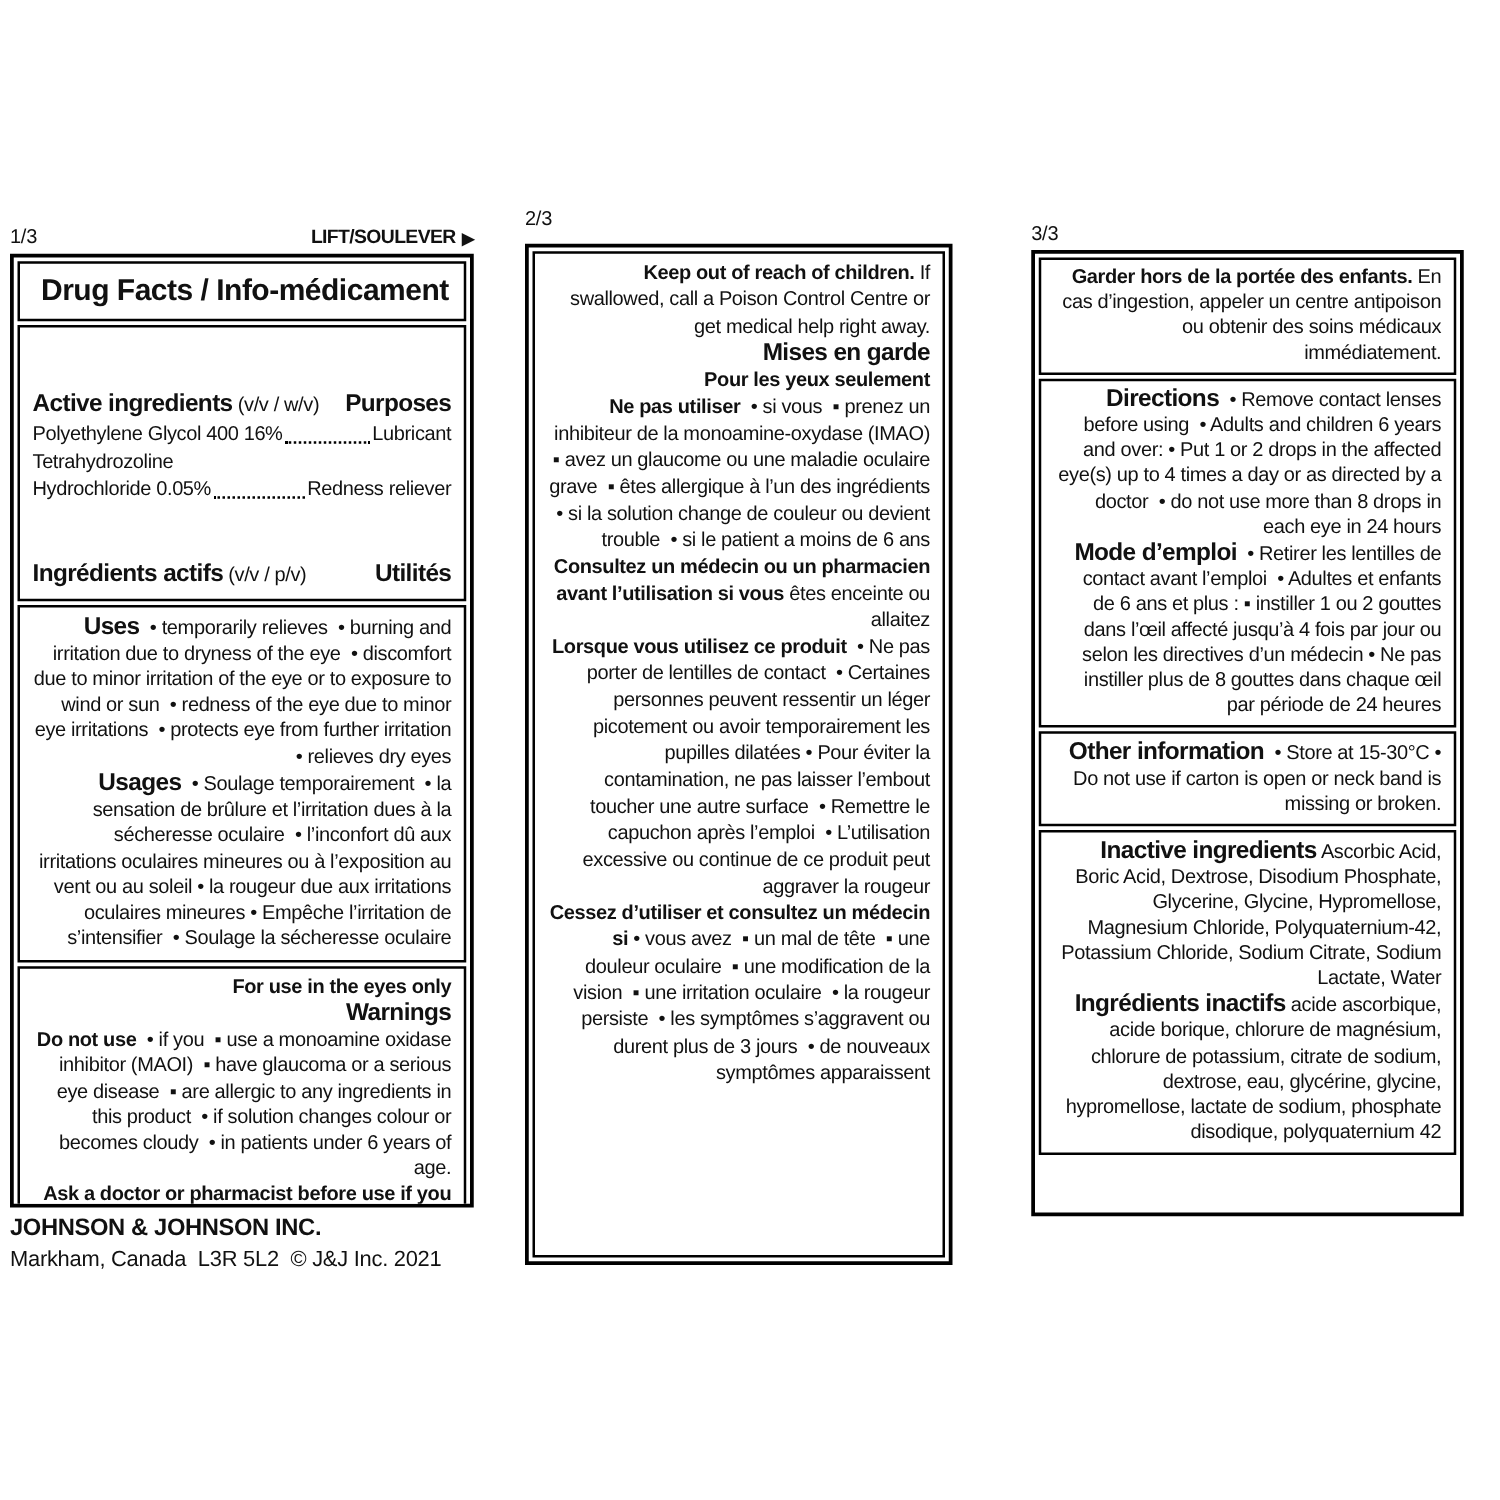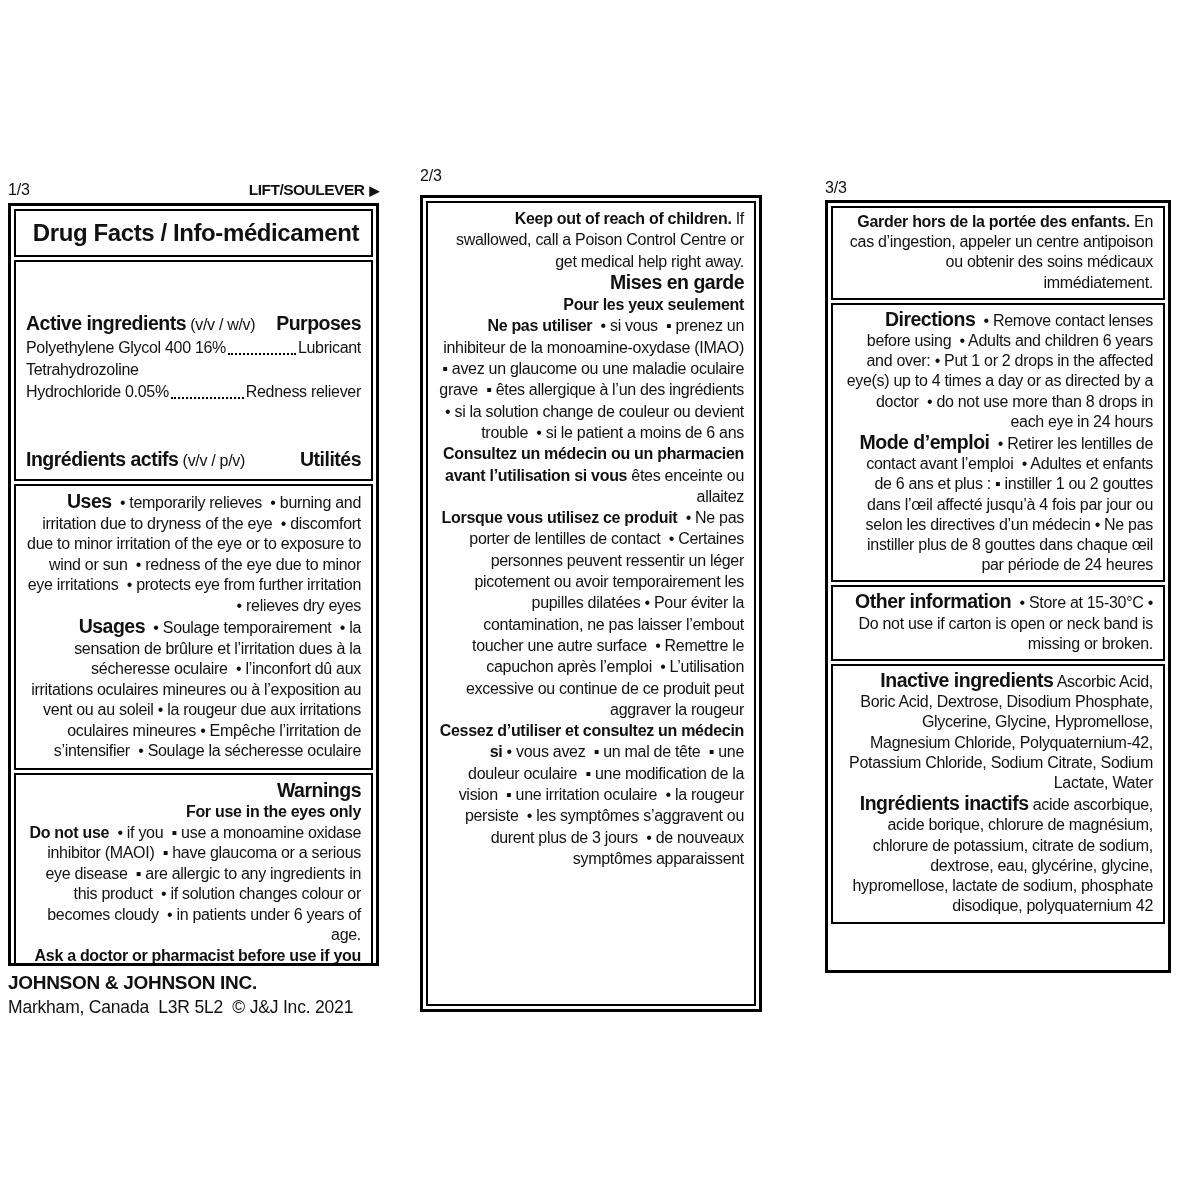--- a/index.html
+++ b/index.html
@@ -85,22 +85,22 @@
         <div class="ingheadrow">
           <span><b class="h">Ingrédients actifs</b><span> (v/v / p/v)</span></span>
           <b class="h">Utilités</b>
         </div>
       </div>
       <div class="sec">
         <p class="para"><b class="h">Uses</b><span> &nbsp;• temporarily relieves &nbsp;• burning and irritation due to dryness of the eye &nbsp;• discomfort due to minor irritation of the eye or to exposure to wind or sun &nbsp;• redness of the eye due to minor eye irritations &nbsp;• protects eye from further irritation • relieves dry eyes</span></p>
         <p class="para"><b class="h">Usages</b><span> &nbsp;• Soulage temporairement &nbsp;• la sensation de brûlure et l’irritation dues à la sécheresse oculaire &nbsp;• l’inconfort dû aux irritations oculaires mineures ou à l’exposition au vent ou au soleil • la rougeur due aux irritations oculaires mineures • Empêche l’irritation de s’intensifier &nbsp;• Soulage la sécheresse oculaire</span></p>
       </div>
       <div class="sec grow">
+          <p class="para"><b>For use in the eyes only</b></p>
           <p class="para"><b class="h">Warnings</b></p>
-          <p class="para"><b>For use in the eyes only</b></p>
           <p class="para"><b>Do not use</b><span> &nbsp;• if you &nbsp;▪ use a monoamine oxidase inhibitor (MAOI) &nbsp;▪ have glaucoma or a serious eye disease &nbsp;▪ are allergic to any ingredients in this product &nbsp;• if solution changes colour or becomes cloudy &nbsp;• in patients under 6 years of age.</span></p>
           <p class="para"><b>Ask a doctor or pharmacist before use if you</b><span> are pregnant or breastfeeding.</span></p>
           <p class="para"><b>When using this product</b><span> &nbsp;Do not wear contact lenses &nbsp;• some users may feel a brief tingling</span></p>
         </div>
     </div>
     <div class="footer">
       <div class="company">JOHNSON &amp; JOHNSON INC.</div>
       <div class="address">Markham, Canada &nbsp;L3R 5L2 &nbsp;© J&amp;J Inc. 2021</div>
     </div>
   </section>

